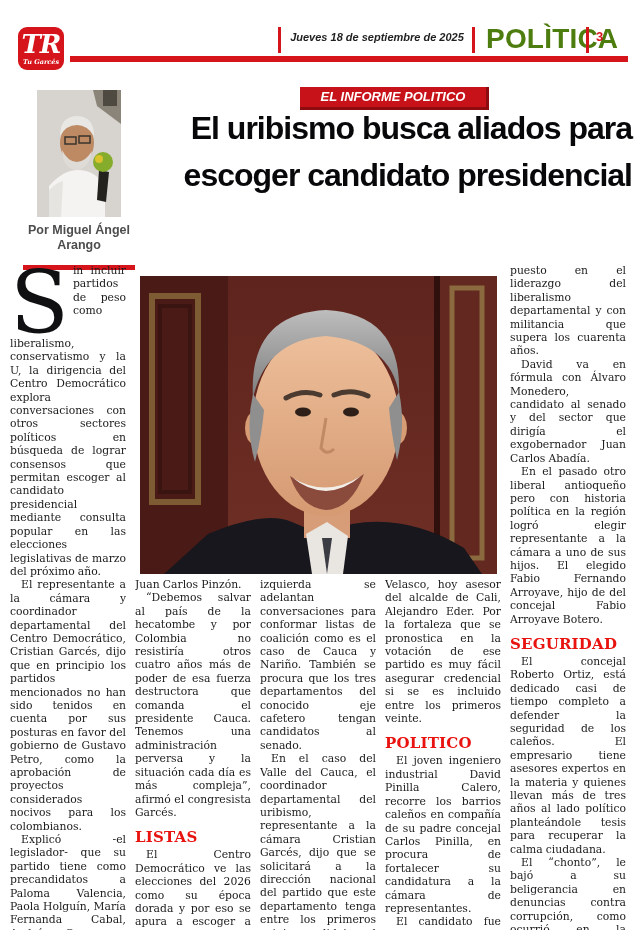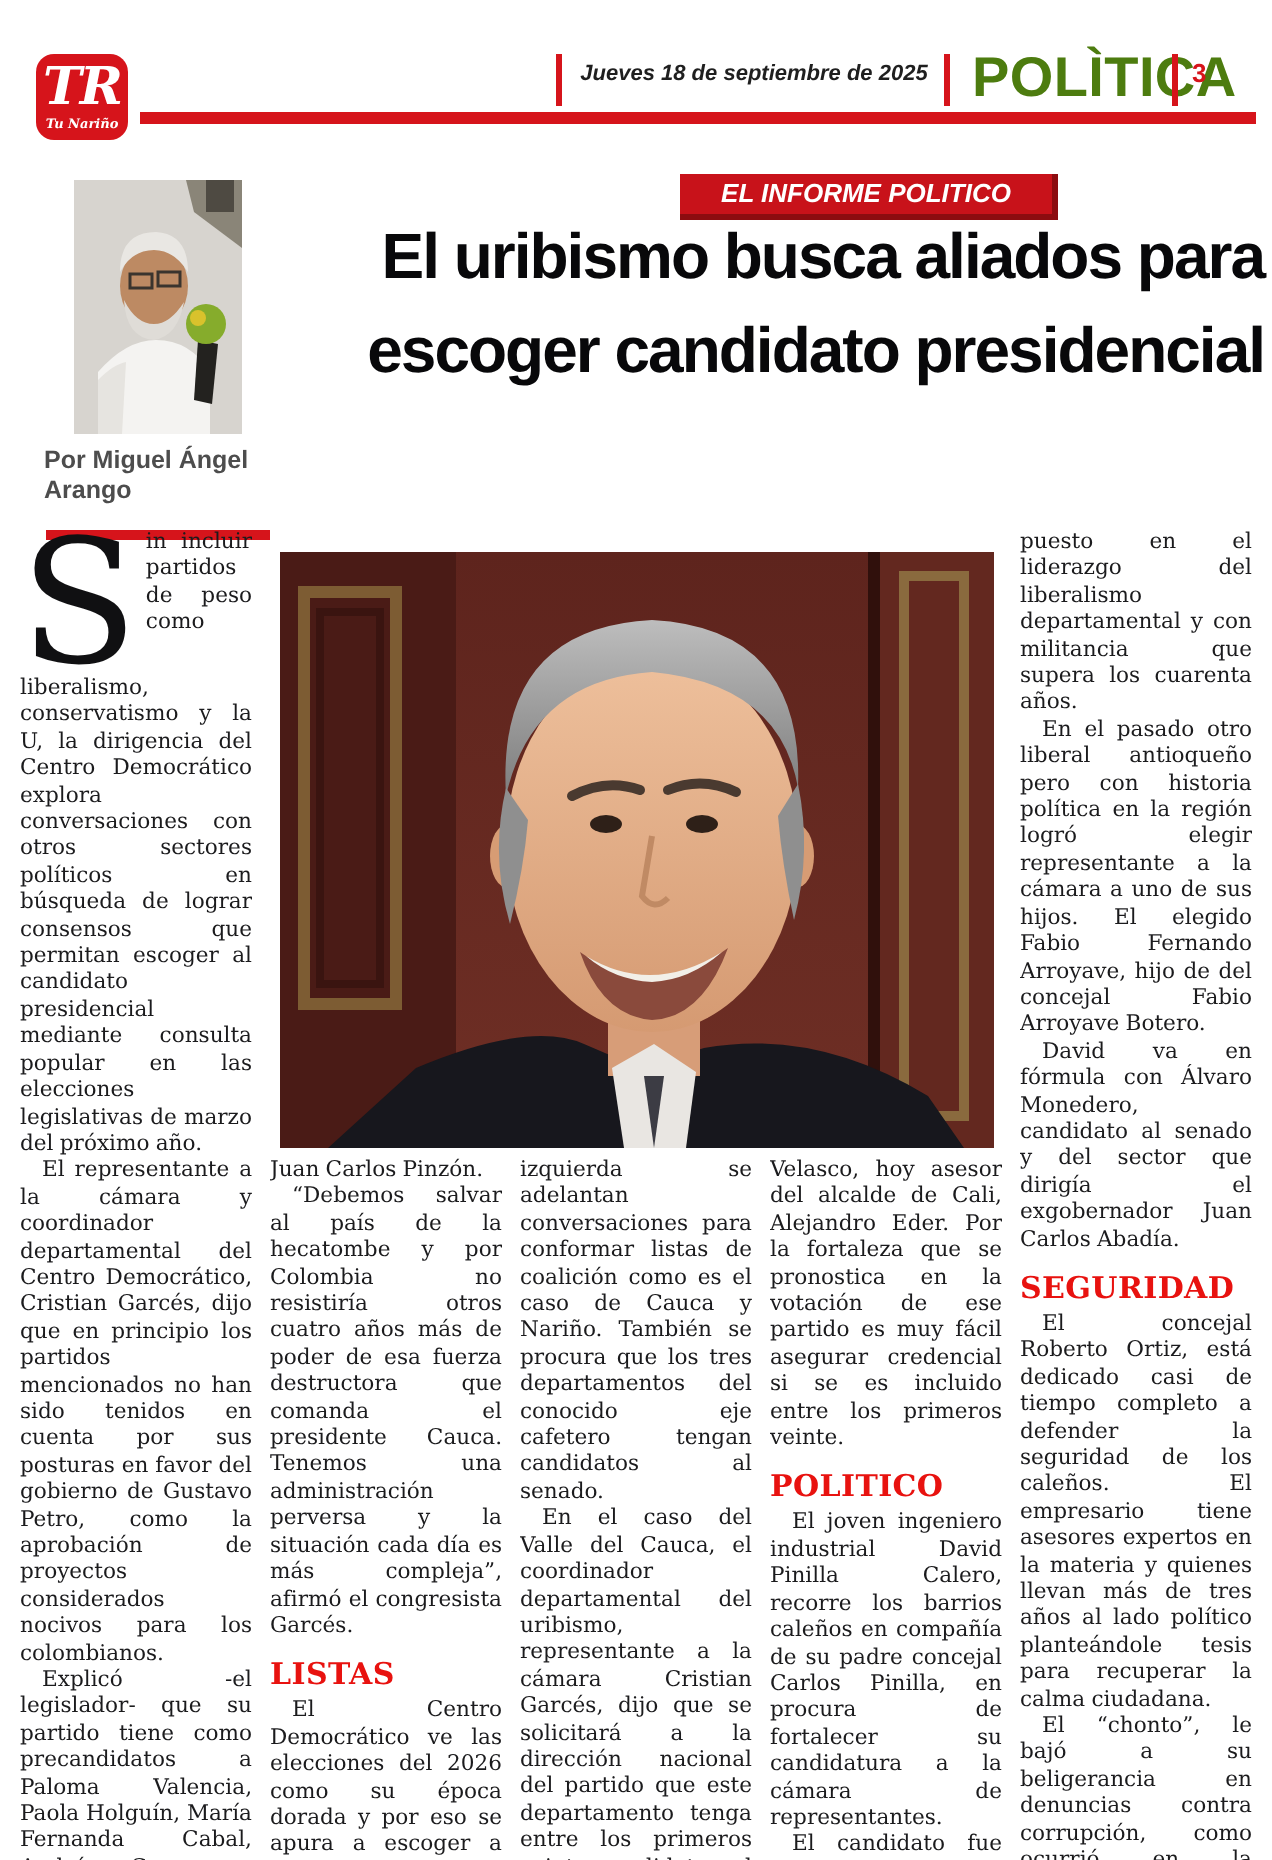--- a/index.html
+++ b/index.html
@@ -21,31 +21,31 @@
                letter-spacing:0.2px;color:#4d7c0f;}
   .hdr-page{position:absolute;left:596px;top:29px;font-family:"Liberation Sans",sans-serif;
             font-weight:bold;font-size:13px;color:#d6141b;}
   .vsep{position:absolute;top:27px;width:3px;height:26px;background:#d6141b;}
   .vsep.s1{left:278px}.vsep.s2{left:472px}.vsep.s3{left:586px}
 
   
   .kicker{position:absolute;left:300px;top:87px;width:186px;background:#c8121a;
           border-right:3px solid #8c0c10;border-bottom:3px solid #8c0c10;
           color:#fff;text-align:center;font-family:"Liberation Sans",sans-serif;
-          font-weight:bold;font-style:italic;font-size:13px;padding:2px 0 3px;margin-left:40px;}
+          font-weight:bold;font-style:italic;font-size:13px;padding:2px 0 3px;}
 
   
   .headline{position:absolute;left:148px;top:105px;width:484px;margin:0;
             font-family:"Liberation Sans",sans-serif;font-weight:bold;
             font-size:32px;line-height:47px;letter-spacing:-1px;color:#08080a;text-align:right;}
 
   
   .author{position:absolute;left:22px;top:90px;width:114px;}
   .author svg{display:block;margin:0 auto;}
-  .byline{margin-top:6px;font-family:"Liberation Sans",sans-serif;
+  .byline{margin-top:6px;text-align:center;font-family:"Liberation Sans",sans-serif;
           font-weight:bold;font-size:12.5px;line-height:15px;color:#4d4d4d;}
   .byline-rule{height:5px;background:#d6141b;margin:12px 1px 0;}
 
   
   .main-photo{position:absolute;left:140px;top:276px;width:357px;height:298px;}
 
   
   .cols{position:absolute;left:10px;top:264px;width:616px;height:666px;display:flex;gap:9px;}
   .col{flex:1;overflow:hidden;}
   .col.up{padding-top:314px;box-sizing:border-box;}
@@ -56,21 +56,21 @@
            font-family:"DejaVu Serif",serif;letter-spacing:0.2px;}
   .dropcap{float:left;font-size:86px;line-height:70px;padding:3px 4px 0 0;color:#101012;}
 </style>
 </head>
 <body>
 
 <div class="page">
 
   <div class="logo">
     <div class="logo-tr">TR</div>
-    <div class="logo-sub">Tu Nariño</div>
+    <div class="logo-sub">Tu Garcés</div>
   </div>
   <div class="vsep s1"></div>
   <div class="hdr-date">Jueves 18 de septiembre de 2025</div>
   <div class="vsep s2"></div>
   <div class="hdr-section">POLÌTICA</div>
   <div class="vsep s3"></div>
   <div class="hdr-page">3</div>
   <div class="red-rule"></div>
 
   <div class="kicker">EL INFORME POLITICO</div>
@@ -156,22 +156,22 @@
       <p>En el caso del Valle del Cauca, el coordinador departamental del uribismo, representante a la cámara Cristian Garcés, dijo que se solicitará a la dirección nacional del partido que este departamento tenga entre los primeros veinte candidatos al senado al menos dos nombres. Uno es el propio Garcés, ya reconocido como aspirante al senado y el otro es el abogado Gabriel</p>
     </div>
     <div class="col up">
       <p class="fl">Velasco, hoy asesor del alcalde de Cali, Alejandro Eder. Por la fortaleza que se pronostica en la votación de ese partido es muy fácil asegurar credencial si se es incluido entre los primeros veinte.</p>
       <div class="subhead">POLITICO</div>
       <p>El joven ingeniero industrial David Pinilla Calero, recorre los barrios caleños en compañía de su padre concejal Carlos Pinilla, en procura de fortalecer su candidatura a la cámara de representantes.</p>
       <p>El candidato fue viceministro de vivienda, funcionario del Inciva y secretario de turismo del Valle del Cauca. Su padre es dueño de un</p>
     </div>
     <div class="col">
       <p class="fl">puesto en el liderazgo del liberalismo departamental y con militancia que supera los cuarenta años.</p>
+      <p>David va en fórmula con Álvaro Monedero, candidato al senado y del sector que dirigía el exgobernador Juan Carlos Abadía.</p>
       <p>En el pasado otro liberal antioqueño pero con historia política en la región logró elegir representante a la cámara a uno de sus hijos. El elegido Fabio Fernando Arroyave, hijo de del concejal Fabio Arroyave Botero.</p>
-      <p>David va en fórmula con Álvaro Monedero, candidato al senado y del sector que dirigía el exgobernador Juan Carlos Abadía.</p>
       <div class="subhead">SEGURIDAD</div>
       <p>El concejal Roberto Ortiz, está dedicado casi de tiempo completo a defender la seguridad de los caleños. El empresario tiene asesores expertos en la materia y quienes llevan más de tres años al lado político planteándole tesis para recuperar la calma ciudadana.</p>
       <p>El “chonto”, le bajó a su beligerancia en denuncias contra corrupción, como ocurrió en la administración pasada y ahora con valentía y determinación les sale al paso a todas las acciones criminales que se presentan en la ciudad.</p>
 
     </div>
   </div>
 
 </div>
 
 </body></html>

